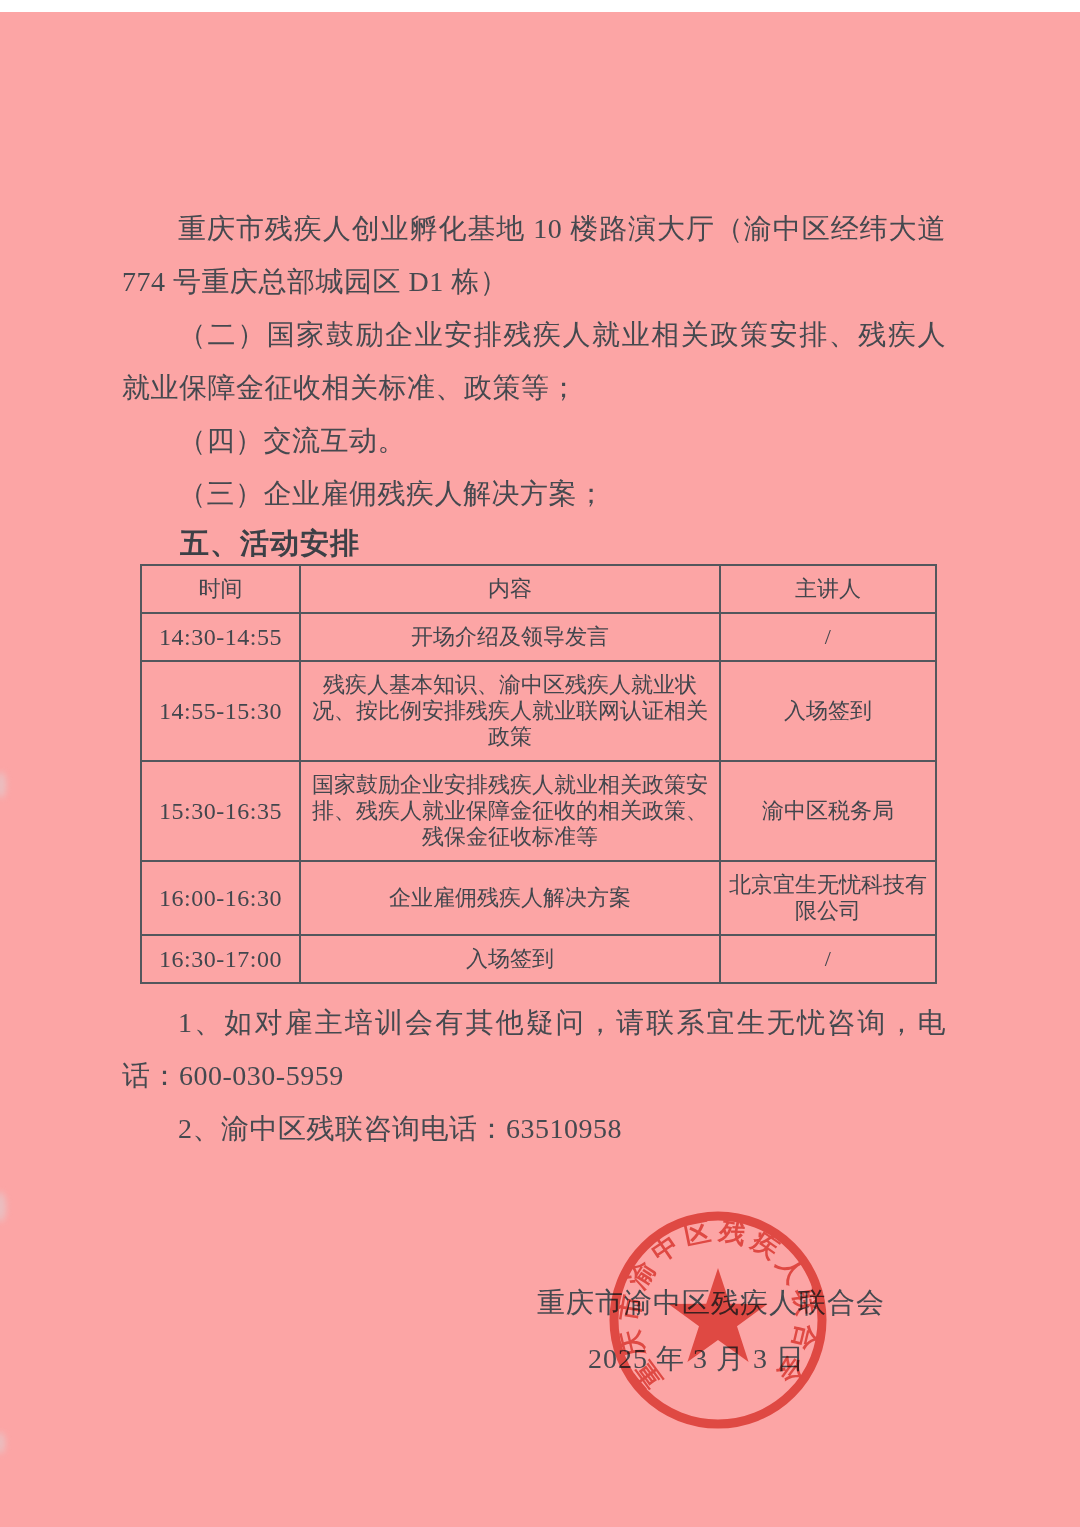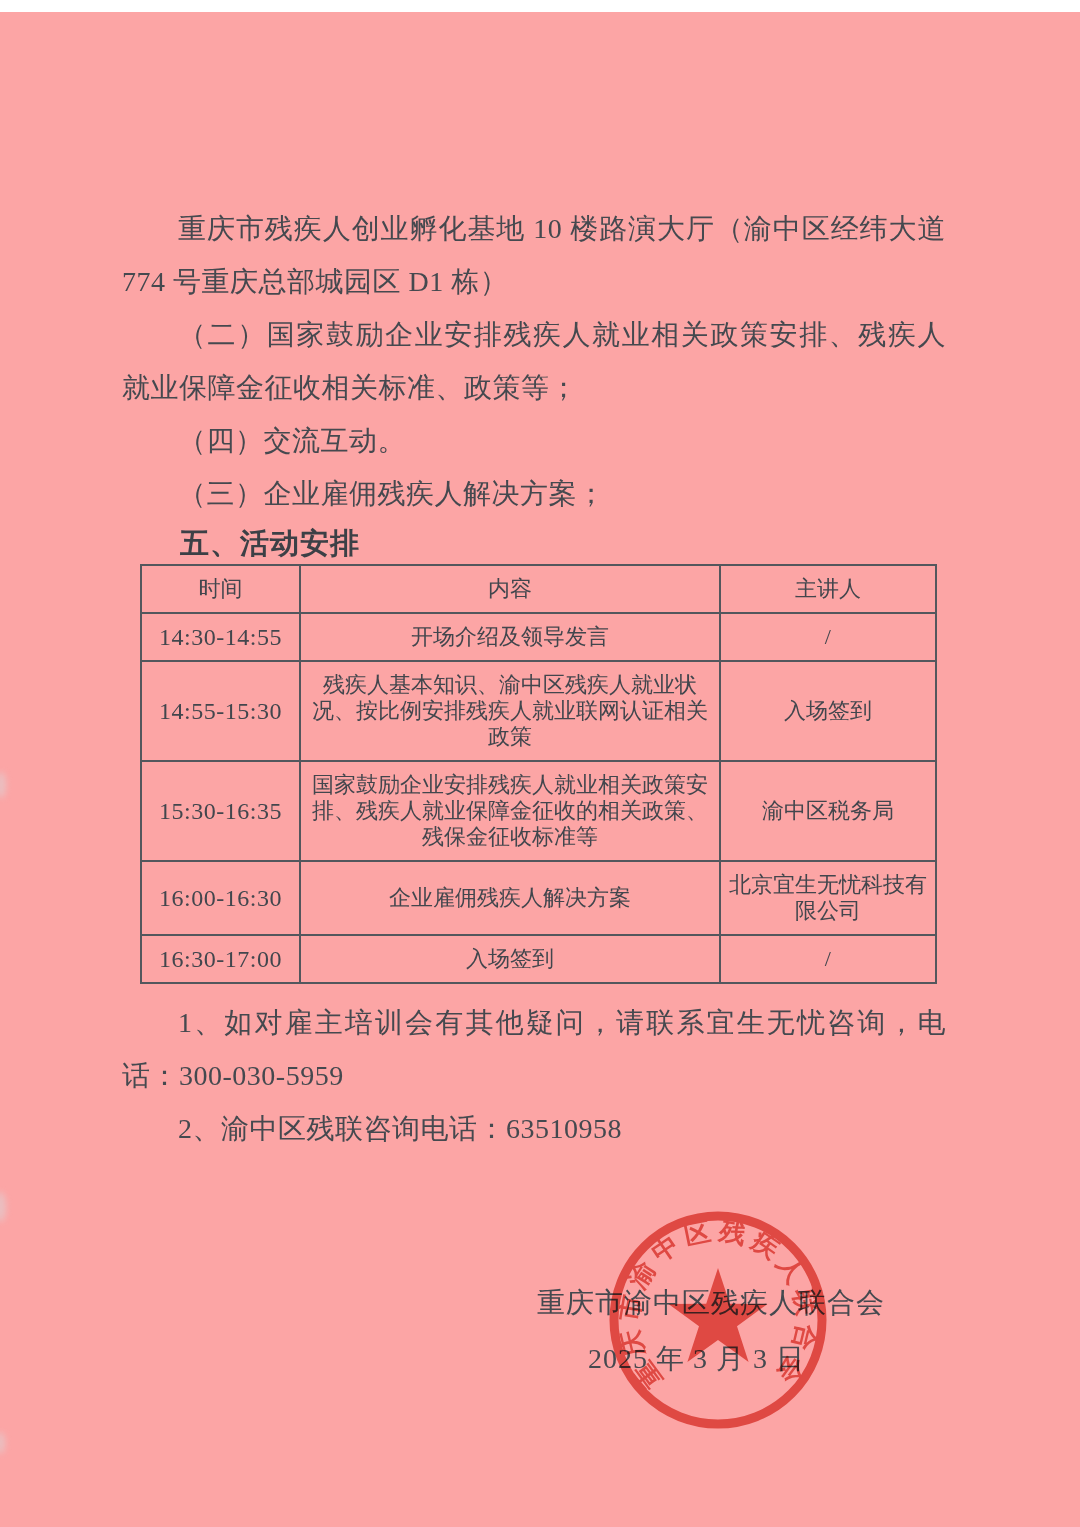--- a/index.html
+++ b/index.html
@@ -146,21 +146,21 @@
         </tr>
         <tr>
           <td class="time">16:30-17:00</td>
           <td>入场签到</td>
           <td>/</td>
         </tr>
       </tbody>
     </table>
 
     <div class="notes">
-      <p class="body-line indent">1、如对雇主培训会有其他疑问，请联系宜生无忧咨询，电话：300-030-5959</p>
+      <p class="body-line indent">1、如对雇主培训会有其他疑问，请联系宜生无忧咨询，电话：600-030-5959</p>
       <p class="body-line indent">2、渝中区残联咨询电话：63510958</p>
     </div>
   </div>
 
   <p class="sign-org">重庆市渝中区残疾人联合会</p>
   <p class="sign-date">2025 年 3 月 3 日</p>
 
   <svg class="seal" viewBox="0 0 240 240" xmlns="http://www.w3.org/2000/svg">
     <defs>
       <path id="sealArc" d="M 70.7 183 A 80 80 0 1 1 169.3 183" fill="none"></path>

